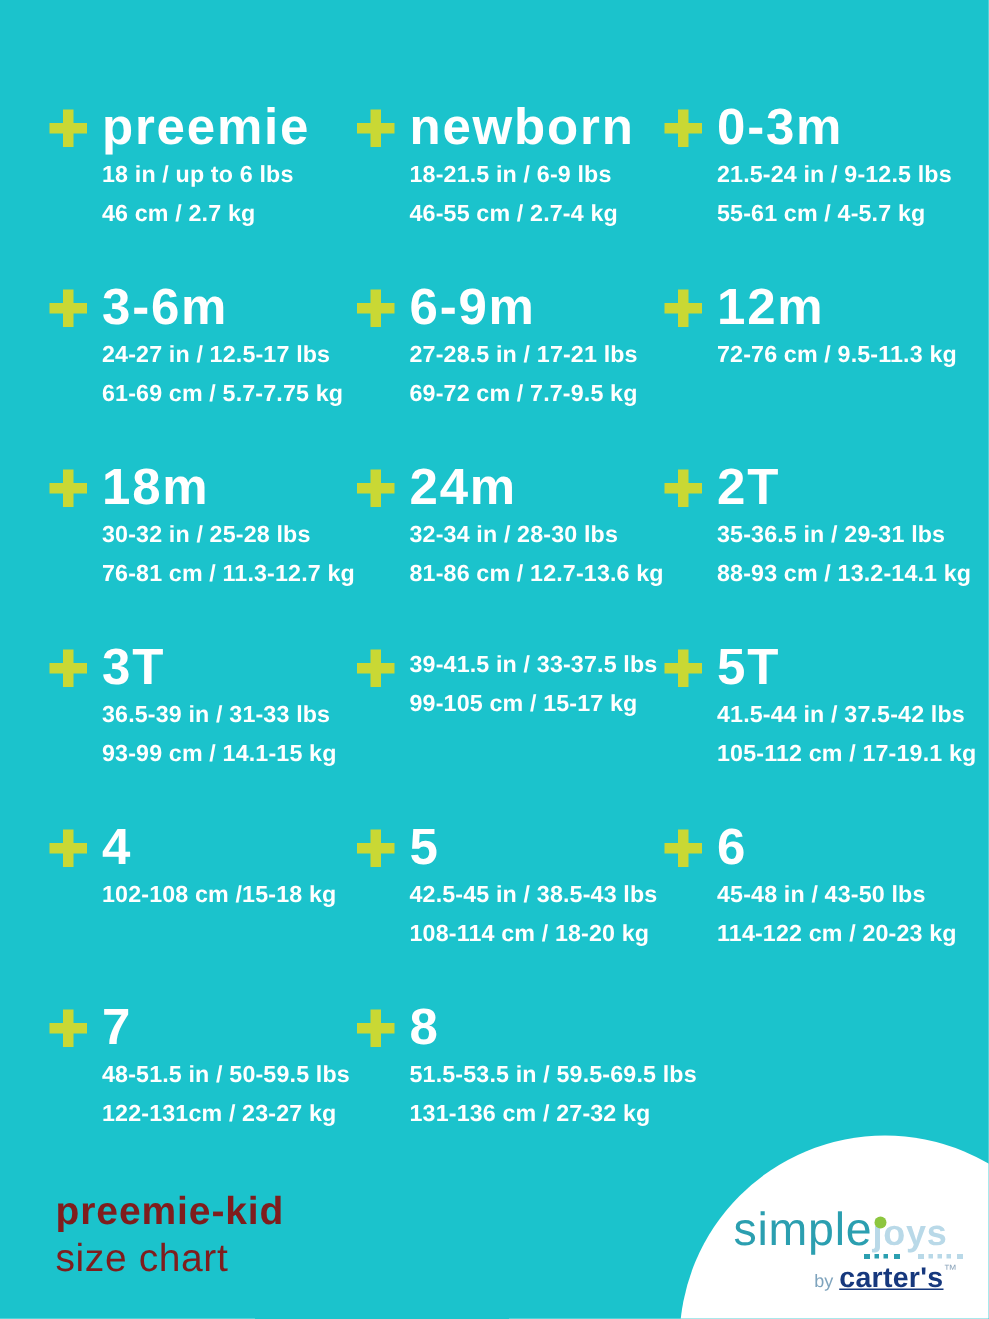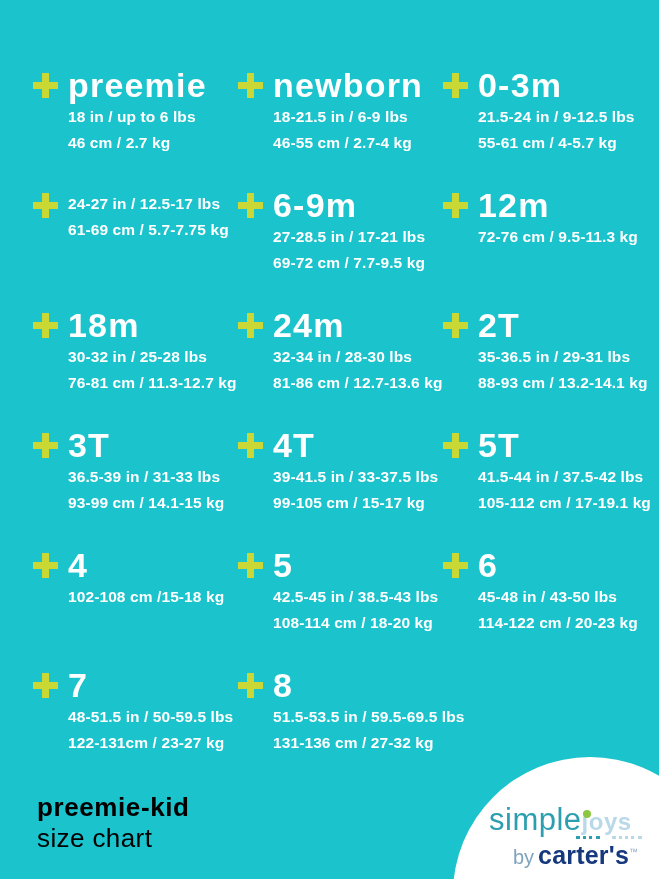--- a/index.html
+++ b/index.html
@@ -55,21 +55,21 @@
     font-size: 15.5px;
     font-weight: 700;
     line-height: 26px;
     letter-spacing: 0.1px;
     white-space: nowrap;
   }
   .size-line:first-of-type { margin-top: 5px; }
   .footer {
     position: absolute;
     left: 37px; top: 792px;
-    color: #000000;
+    color: #7f1d1d;
   }
   .footer-title {
     font-size: 26px;
     font-weight: 700;
     letter-spacing: 0.6px;
     line-height: 31px;
   }
   .footer-subtitle {
     font-size: 26px;
     font-weight: 400;
@@ -122,30 +122,31 @@
     border-top: 3px dotted var(--logo-blue, #B9D9E8);
   }
   .logo-by-row {
     position: absolute;
     left: 453px; top: 841px;
     width: 185px;
     text-align: right;
     white-space: nowrap;
   }
   .logo-by {
-    font-size: 20px;
+    font-size: 12px;
     font-weight: 400;
     color: var(--logo-gray, #7FA4BD);
     margin-right: 4px;
   }
   .logo-carters {
-    font-size: 25px;
+    font-size: 19px;
     font-weight: 700;
     color: var(--logo-navy, #16387D);
     letter-spacing: 0.2px;
+    text-decoration: underline;
   }
   .logo-tm {
     font-size: 9px;
     color: #93aabf;
     vertical-align: 9px;
   }
 </style>
 </head>
 <body>
 
@@ -175,20 +176,21 @@
       <div class="cell-text">
         <div class="size-label">0-3m</div>
         <div class="size-line">21.5-24 in / 9-12.5 lbs</div>
         <div class="size-line">55-61 cm / 4-5.7 kg</div>
       </div>
     </div>
 
     <div class="cell">
       <span class="plus"></span>
       <div class="cell-text">
+        <div class="size-label">3-6m</div>
         <div class="size-line">24-27 in / 12.5-17 lbs</div>
         <div class="size-line">61-69 cm / 5.7-7.75 kg</div>
       </div>
     </div>
 
     <div class="cell">
       <span class="plus"></span>
       <div class="cell-text">
         <div class="size-label">6-9m</div>
         <div class="size-line">27-28.5 in / 17-21 lbs</div>
@@ -236,21 +238,20 @@
       <div class="cell-text">
         <div class="size-label">3T</div>
         <div class="size-line">36.5-39 in / 31-33 lbs</div>
         <div class="size-line">93-99 cm / 14.1-15 kg</div>
       </div>
     </div>
 
     <div class="cell">
       <span class="plus"></span>
       <div class="cell-text">
-        <div class="size-label">4T</div>
         <div class="size-line">39-41.5 in / 33-37.5 lbs</div>
         <div class="size-line">99-105 cm / 15-17 kg</div>
       </div>
     </div>
 
     <div class="cell">
       <span class="plus"></span>
       <div class="cell-text">
         <div class="size-label">5T</div>
         <div class="size-line">41.5-44 in / 37.5-42 lbs</div>

